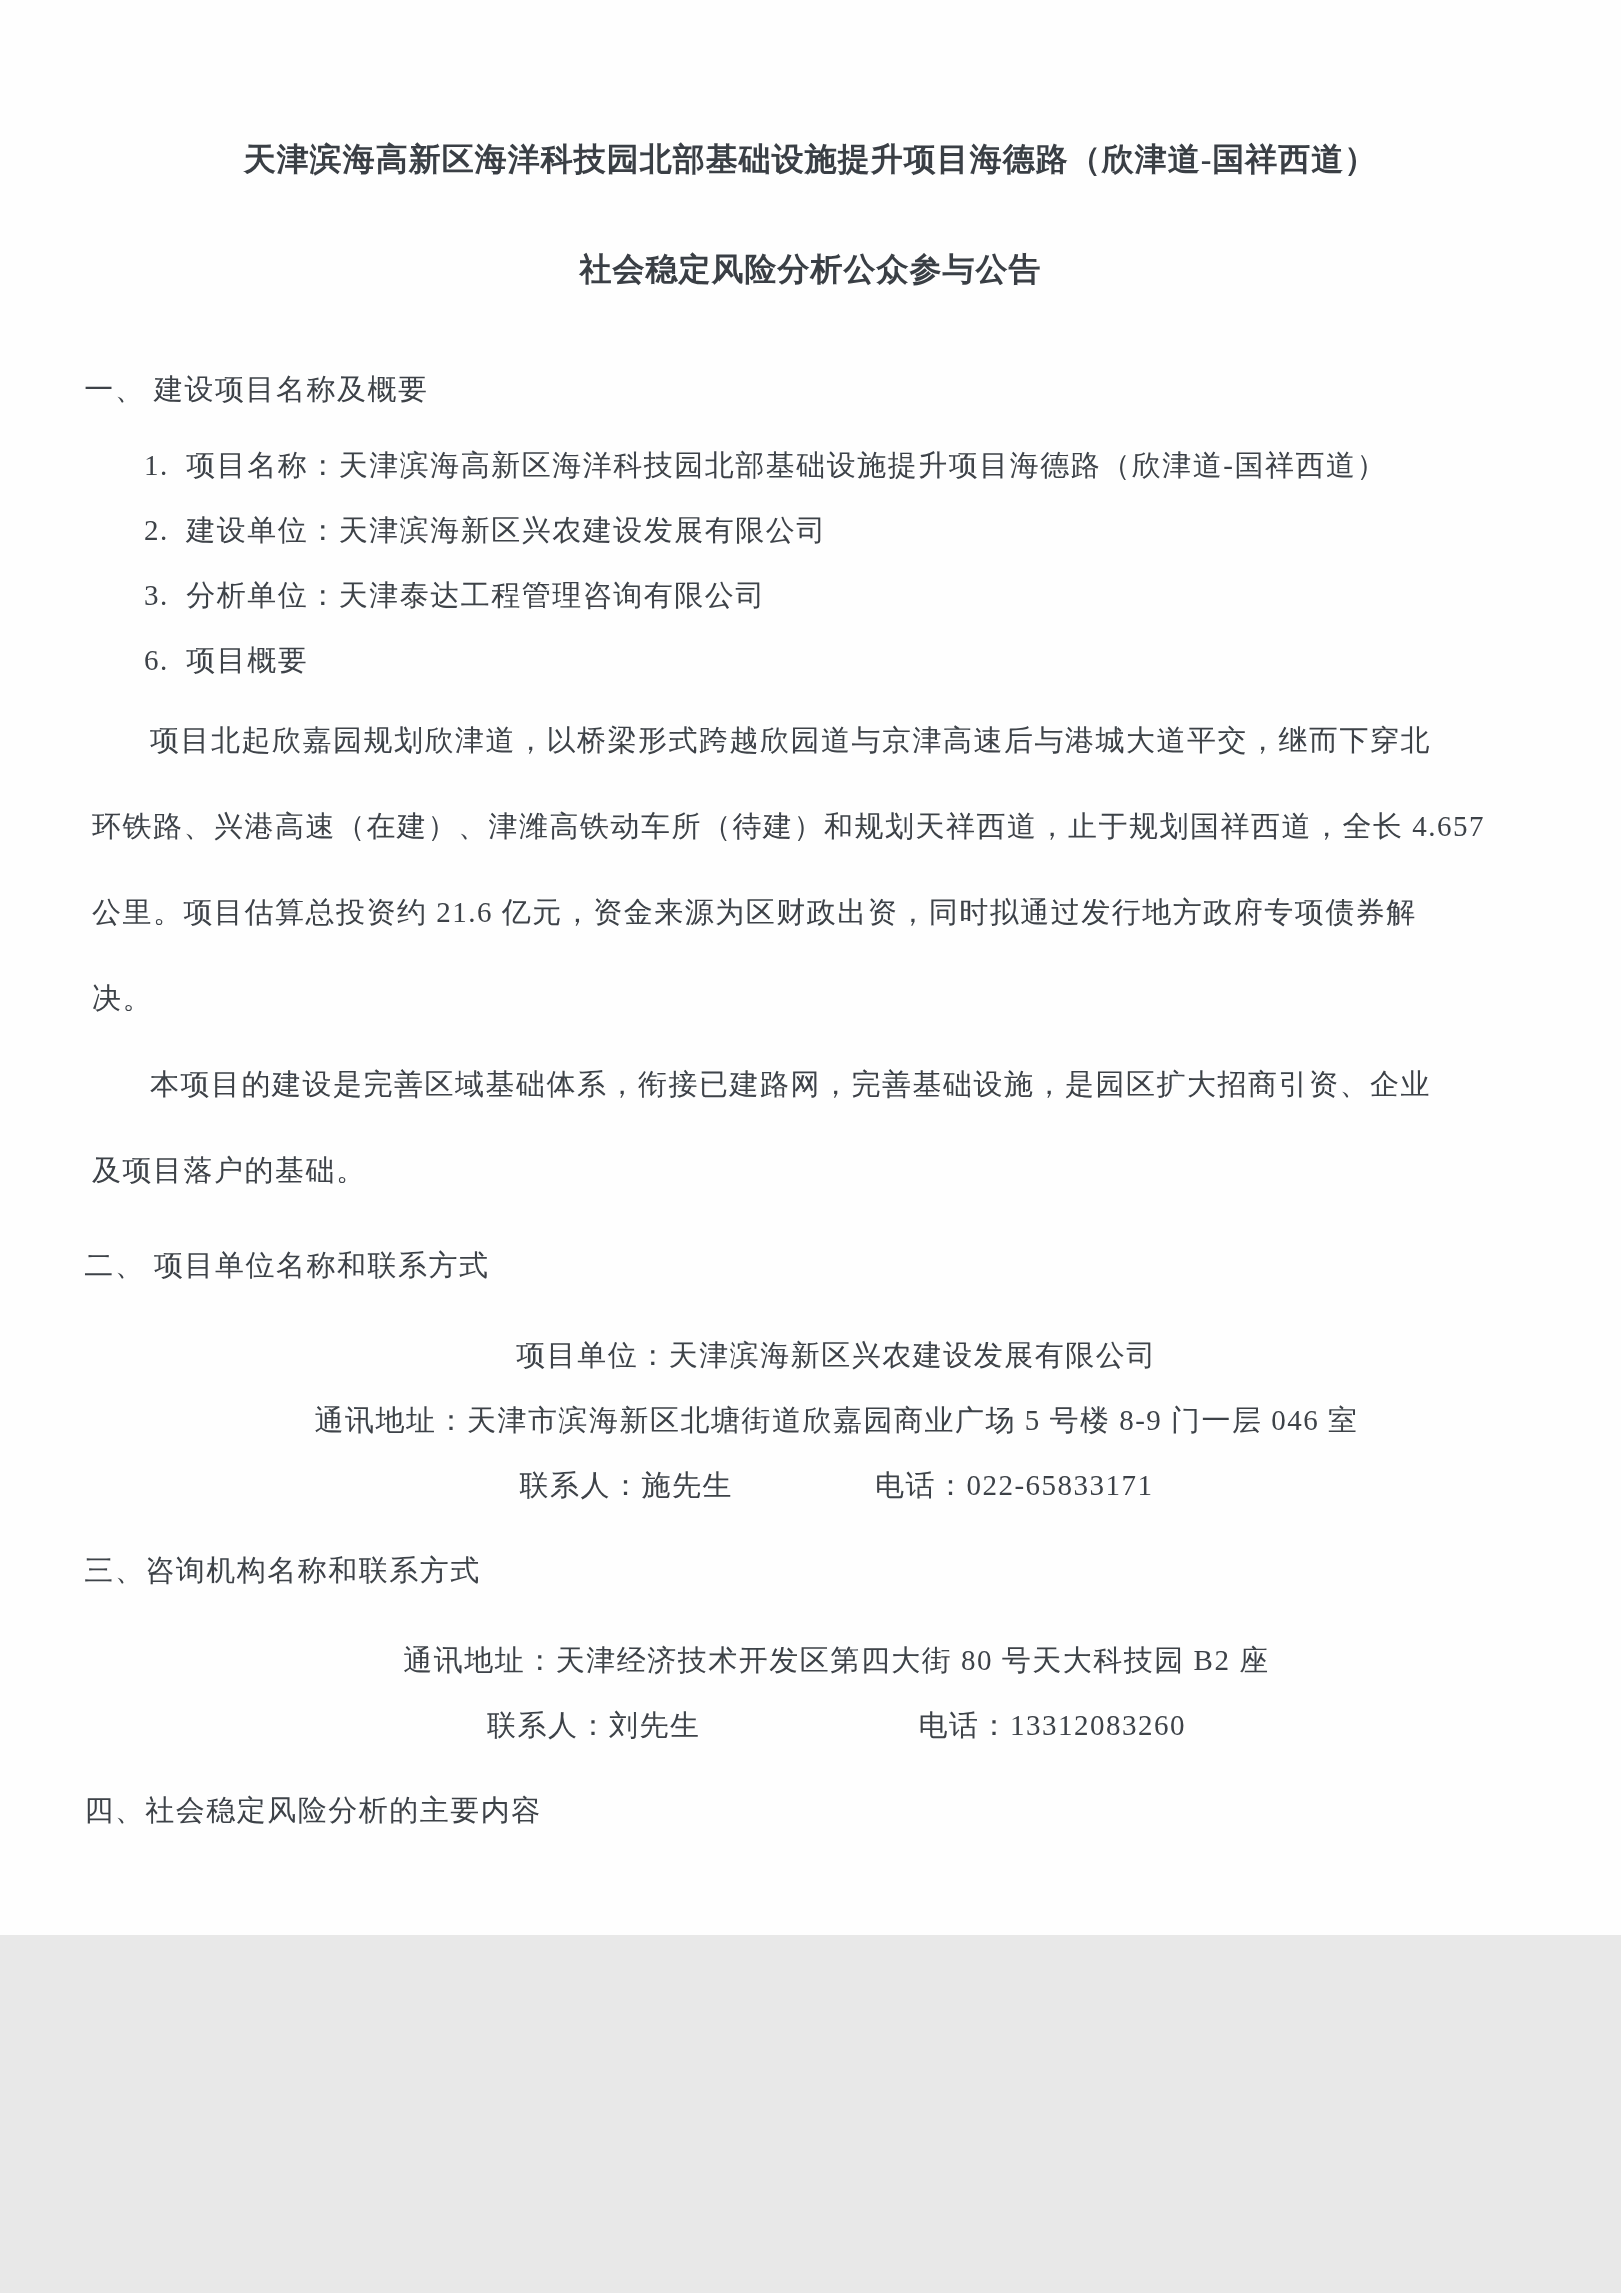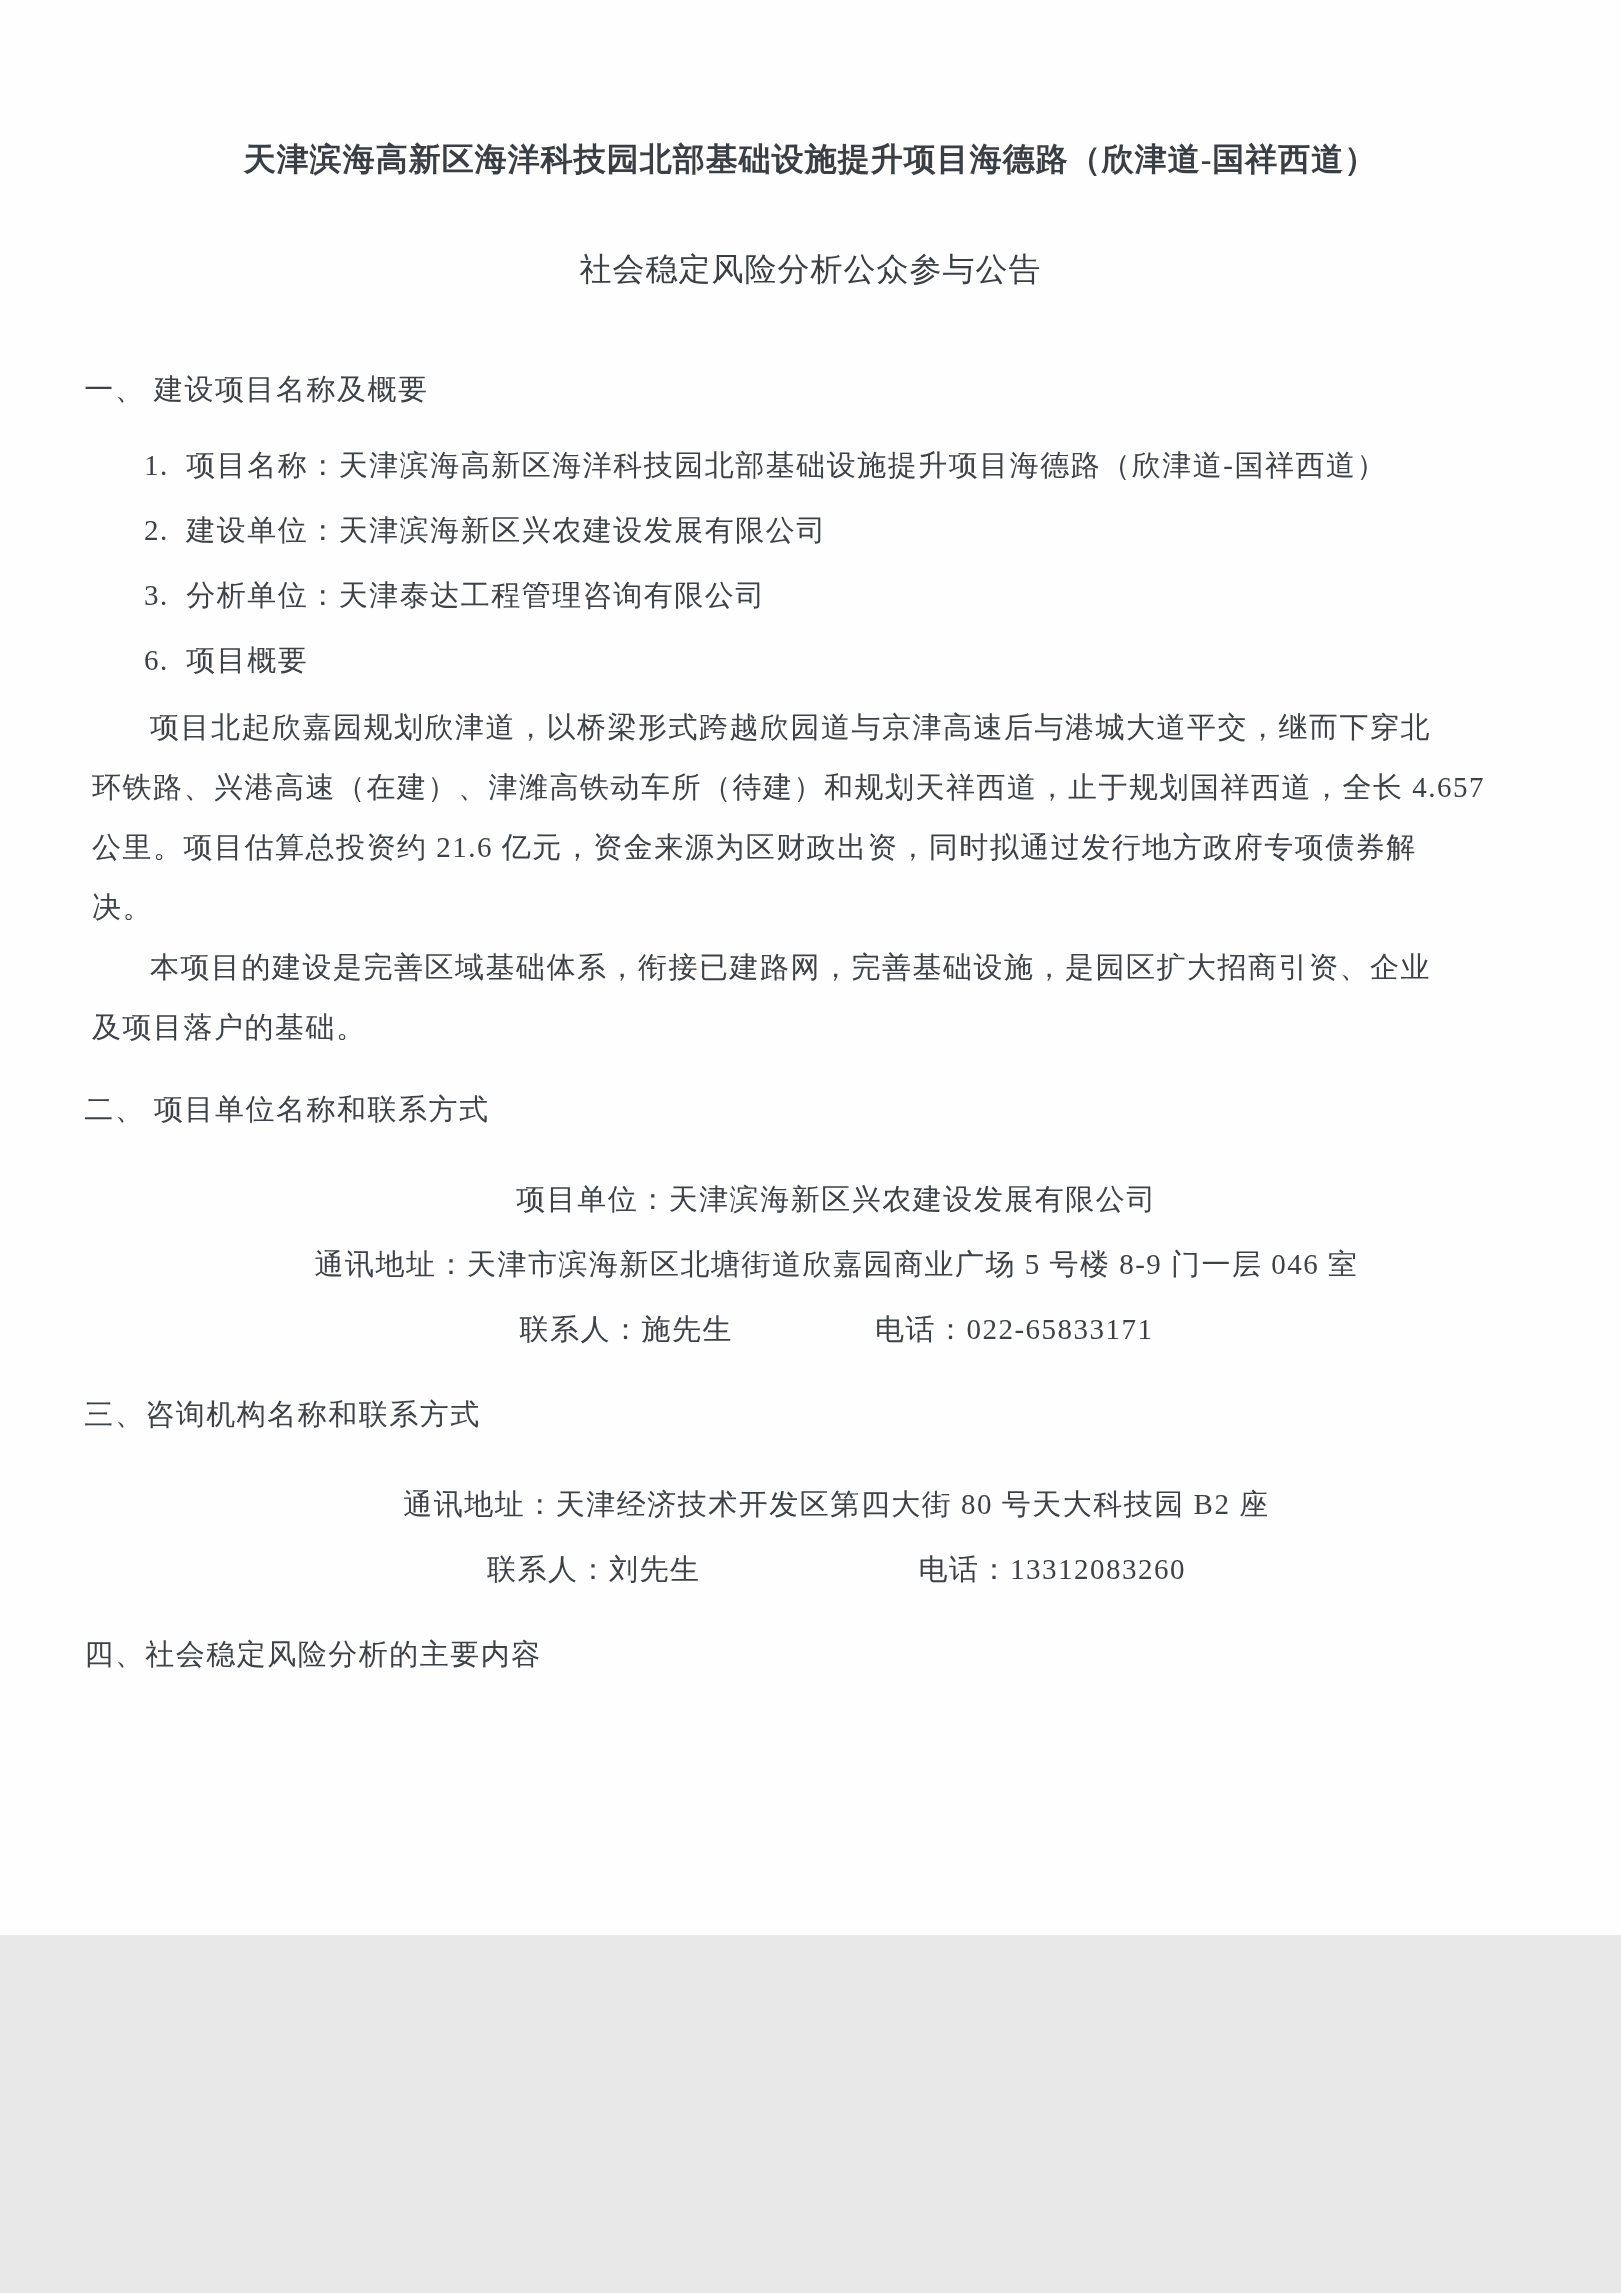--- a/index.html
+++ b/index.html
@@ -24,21 +24,21 @@
     font-size: 32px;
     font-weight: 700;
     line-height: 65px;
     letter-spacing: 1px;
     color: #3a3f45;
   }
   .subtitle {
     margin-top: 45px;
     text-align: center;
     font-size: 32px;
-    font-weight: 400;
+    font-weight: 700;
     line-height: 65px;
     letter-spacing: 1px;
     color: #3a3f45;
   }
   .sec-heading {
     margin-top: 20.6px;
     margin-bottom: 24.5px;
     margin-left: -7.8px;
     line-height: 65px;
     white-space: pre-wrap;
@@ -49,21 +49,21 @@
   }
   .num-list .line,
   .info-list .line {
     line-height: 65px;
     white-space: pre-wrap;
   }
   .num-list { padding-left: 52px; }
   .info-list { padding-left: 52px; text-align: center; }
   .num-list.tight { padding-left: 34px; }
   .para {
-    line-height: 60px;
+    line-height: 86px;
     text-indent: 2em;
     white-space: pre-wrap;
     text-align: justify;
   }
   .para.follow { margin-top: 3.9px; }
   .gap-1 { margin-left: 142px; }
   .gap-2 { margin-left: 218px; }
   .speck {
     position: absolute;
     left: 1307px;

